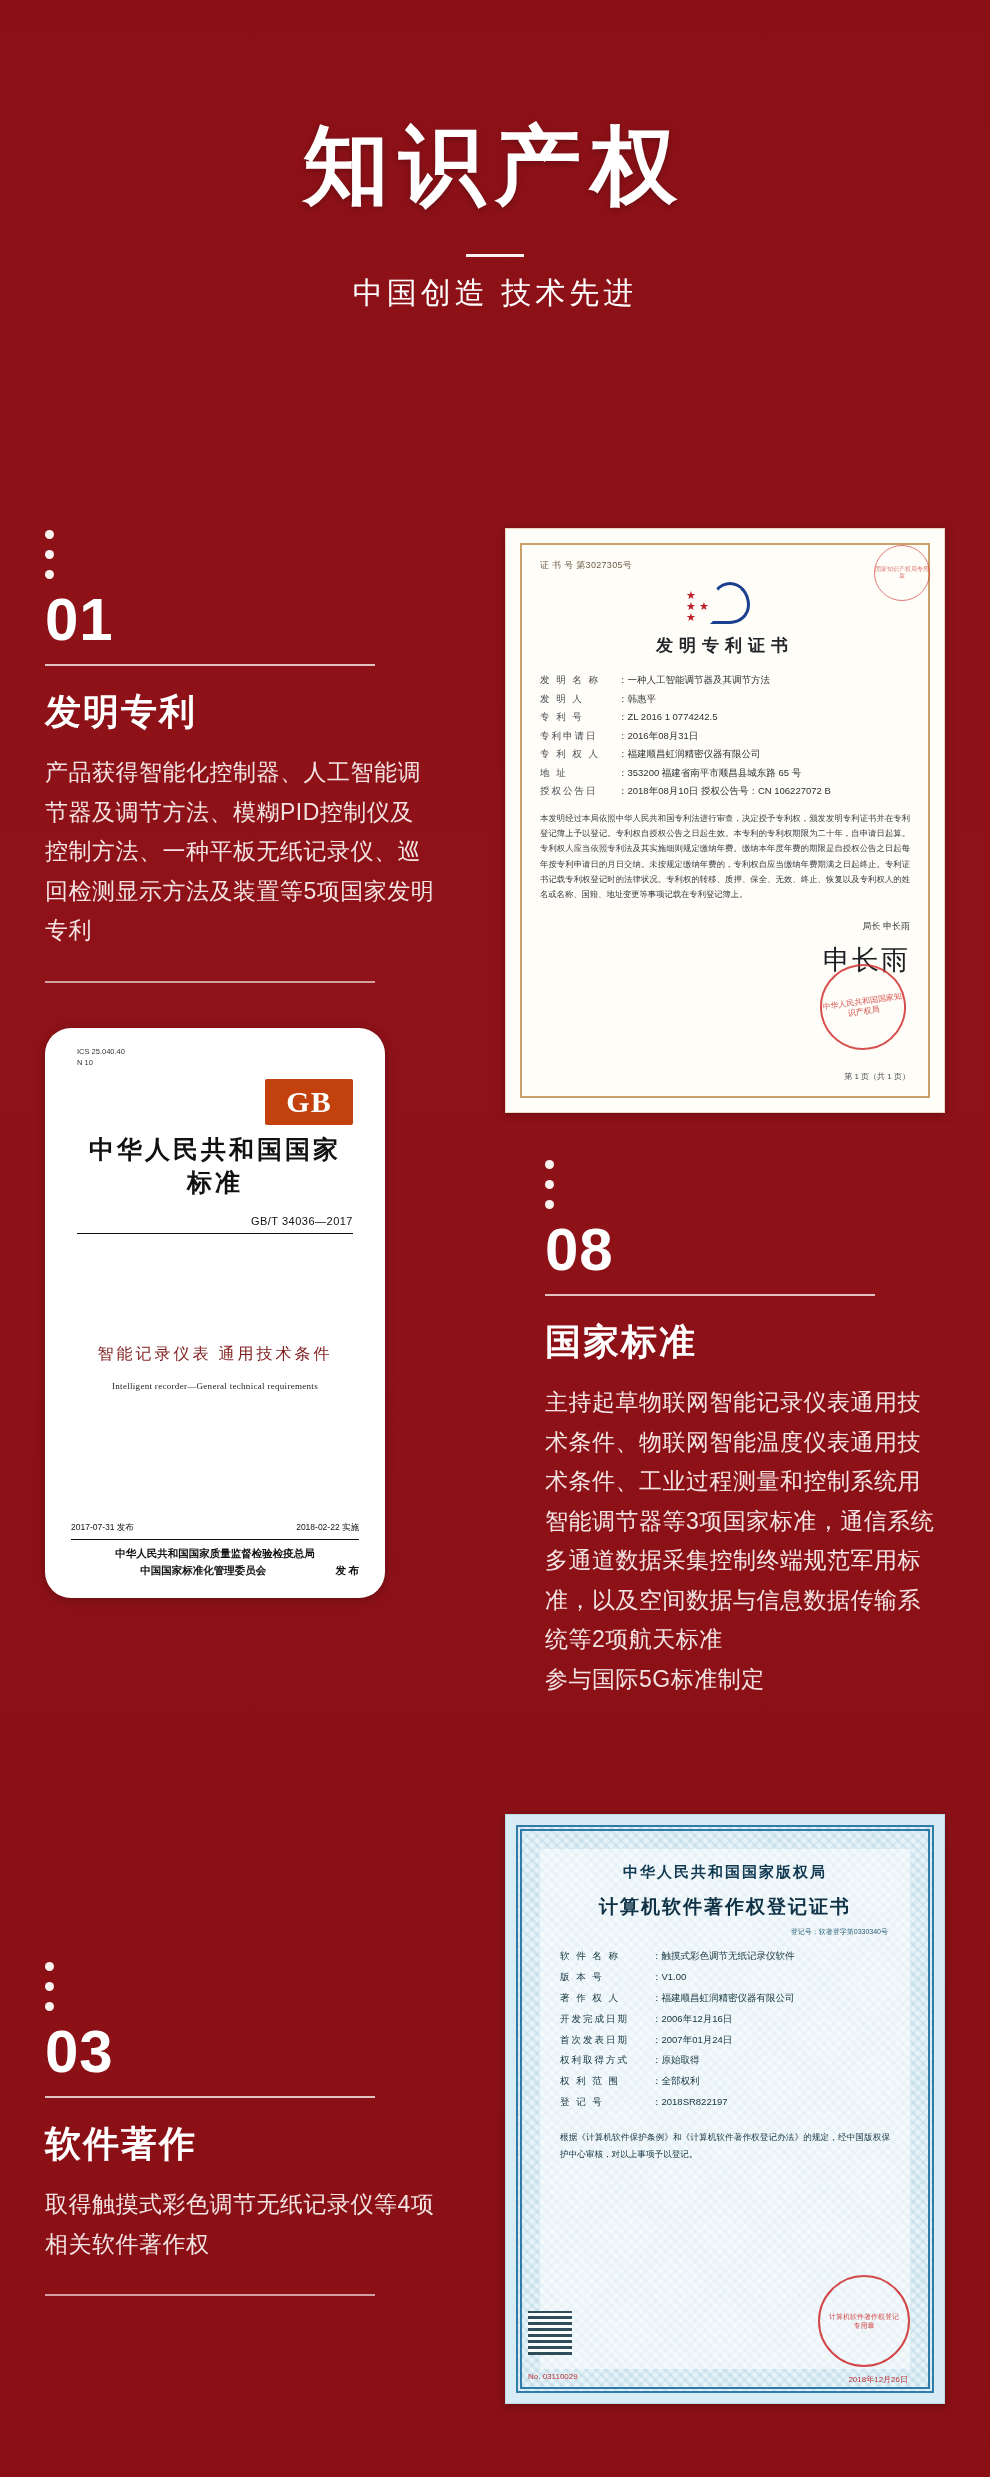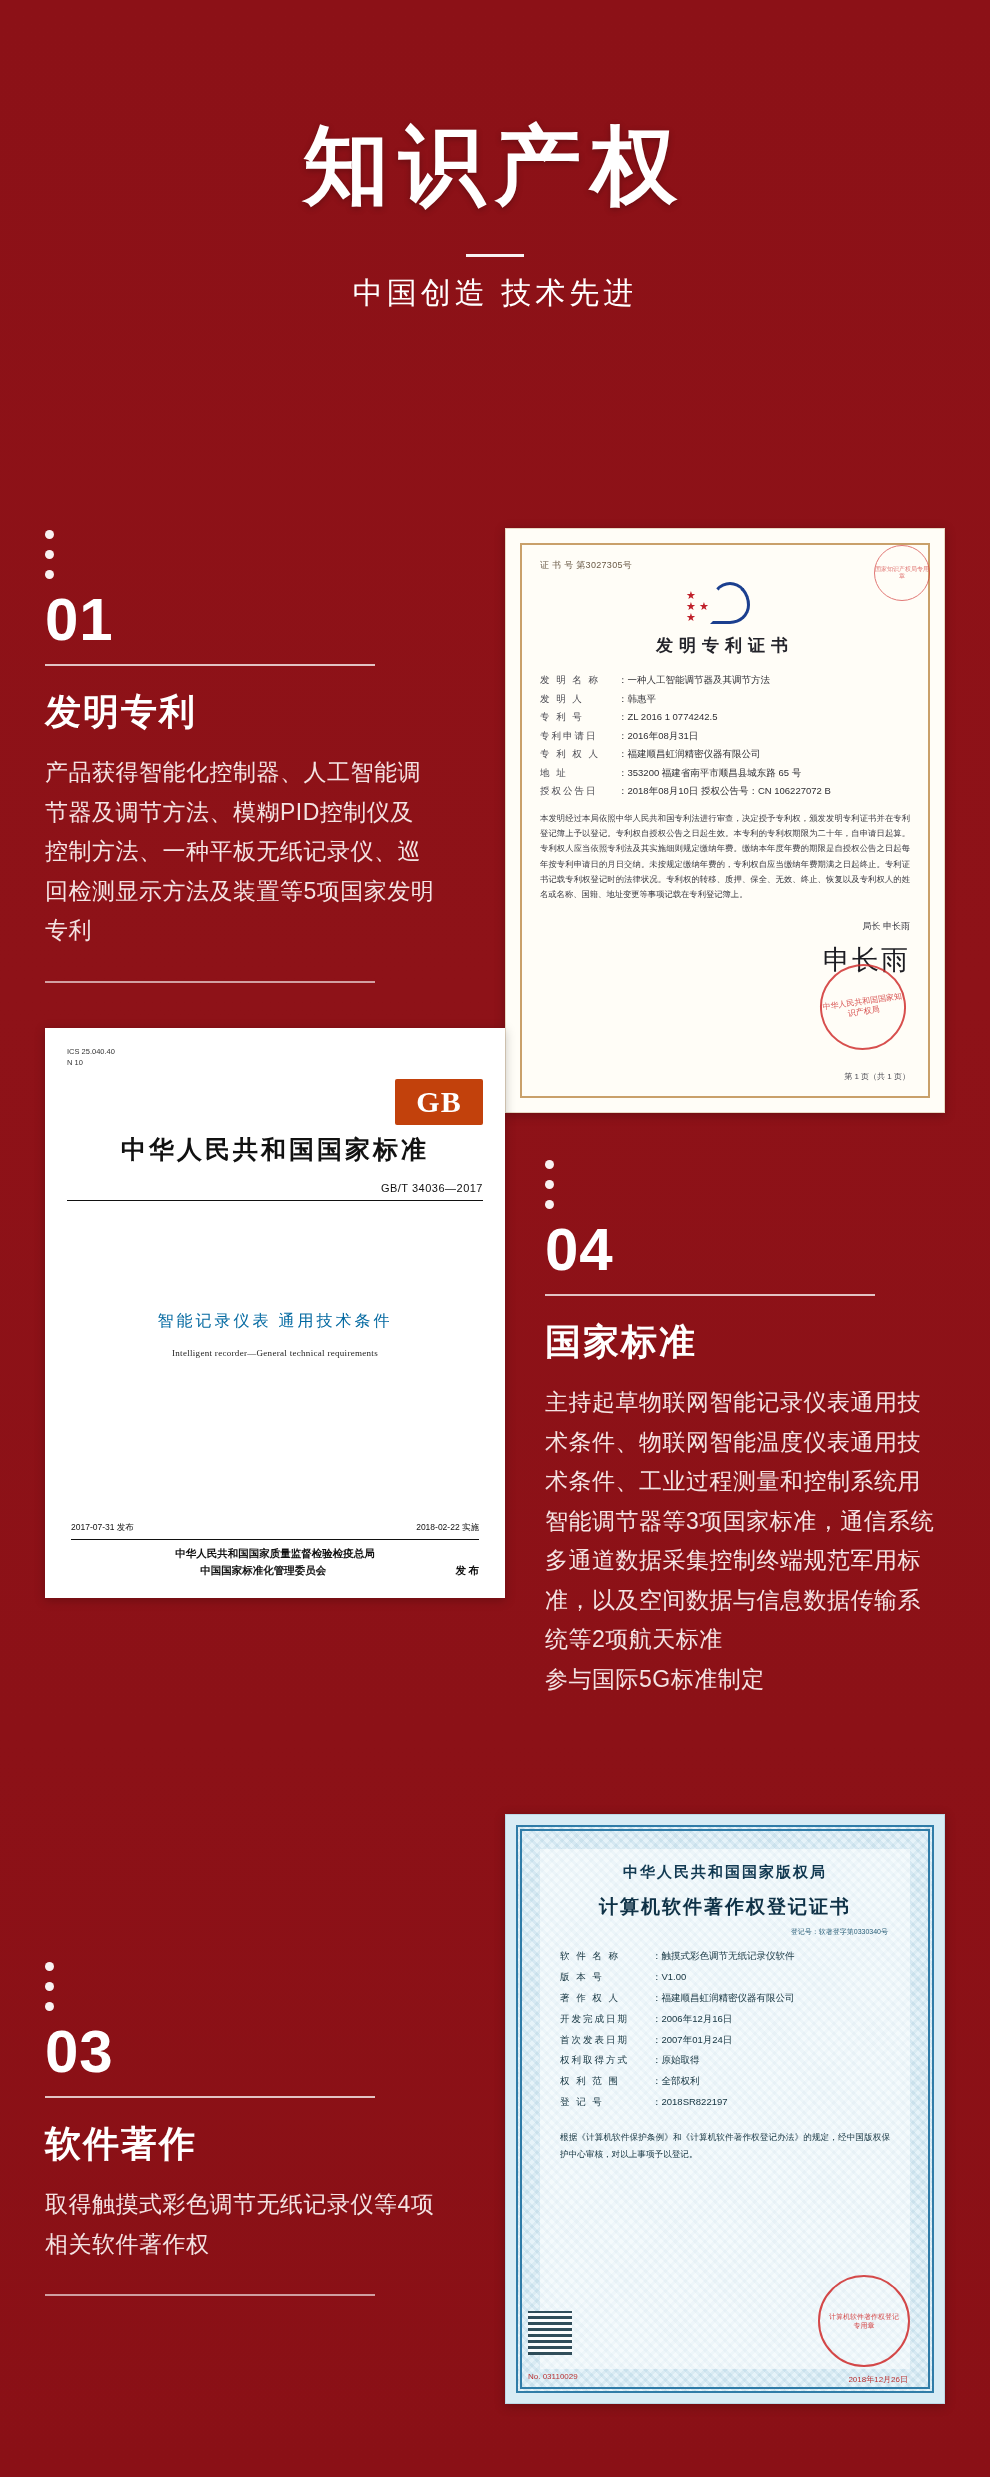--- a/index.html
+++ b/index.html
@@ -192,24 +192,25 @@
     line-height: 1.25;
   }
   .pat-page {
     position: absolute; right: 18px; bottom: 14px;
     font-size: 8px; color: #4a4a52;
   }
 
   
   .cert-gb {
     left: 45px; top: 1028px;
-    width: 460px; height: 570px;
+    width: 340px; height: 570px;
     background: #ffffff;
     box-shadow: 0 2px 10px rgba(0,0,0,.25);
-    padding: 18px 22px;
+    padding: 18px 32px;
+    border-radius: 26px;
   }
   .gb-topcode { font-size: 7.5px; color: #333; line-height: 1.5; }
   .gb-logo {
     margin: 10px 0 4px auto;
     width: 88px; height: 46px;
     background: #c2410c;
     color: #fff;
     font-family: "Liberation Serif", serif;
     font-size: 30px;
     font-weight: bold;
@@ -235,21 +236,21 @@
   }
   .gb-hr { height: 1px; background: #111; margin-top: 6px; }
   .gb-mid {
     margin-top: 110px;
     text-align: center;
   }
   .gb-mid-cn {
     font-family: "Liberation Serif", serif;
     font-size: 16px;
     letter-spacing: 3px;
-    color: #0369a1;
+    color: #7f1d1d;
   }
   .gb-mid-en {
     margin-top: 16px;
     font-family: "Liberation Serif", serif;
     font-size: 9px;
     color: #222;
     letter-spacing: .3px;
   }
   .gb-dates {
     position: absolute;
@@ -448,21 +449,21 @@
     <div class="pat-seal2">国家知识产权局专用章</div>
   </div>
 
   <div class="section" style="left:545px; top:1160px;">
     <div class="txt-block">
       <div class="dot-col">
         <span class="dot"></span>
         <span class="dot"></span>
         <span class="dot"></span>
       </div>
-      <div class="num">04</div>
+      <div class="num">08</div>
       <div class="num-rule"></div>
       <div class="sec-title">国家标准</div>
       <div class="sec-body" style="white-space:pre-line">主持起草物联网智能记录仪表通用技术条件、物联网智能温度仪表通用技术条件、工业过程测量和控制系统用智能调节器等3项国家标准，通信系统多通道数据采集控制终端规范军用标准，以及空间数据与信息数据传输系统等2项航天标准
 参与国际5G标准制定</div>
     </div>
   </div>
 
   <div class="cert cert-gb">
     <div class="gb-topcode" style="white-space:pre-line">ICS 25.040.40
 N 10</div>

